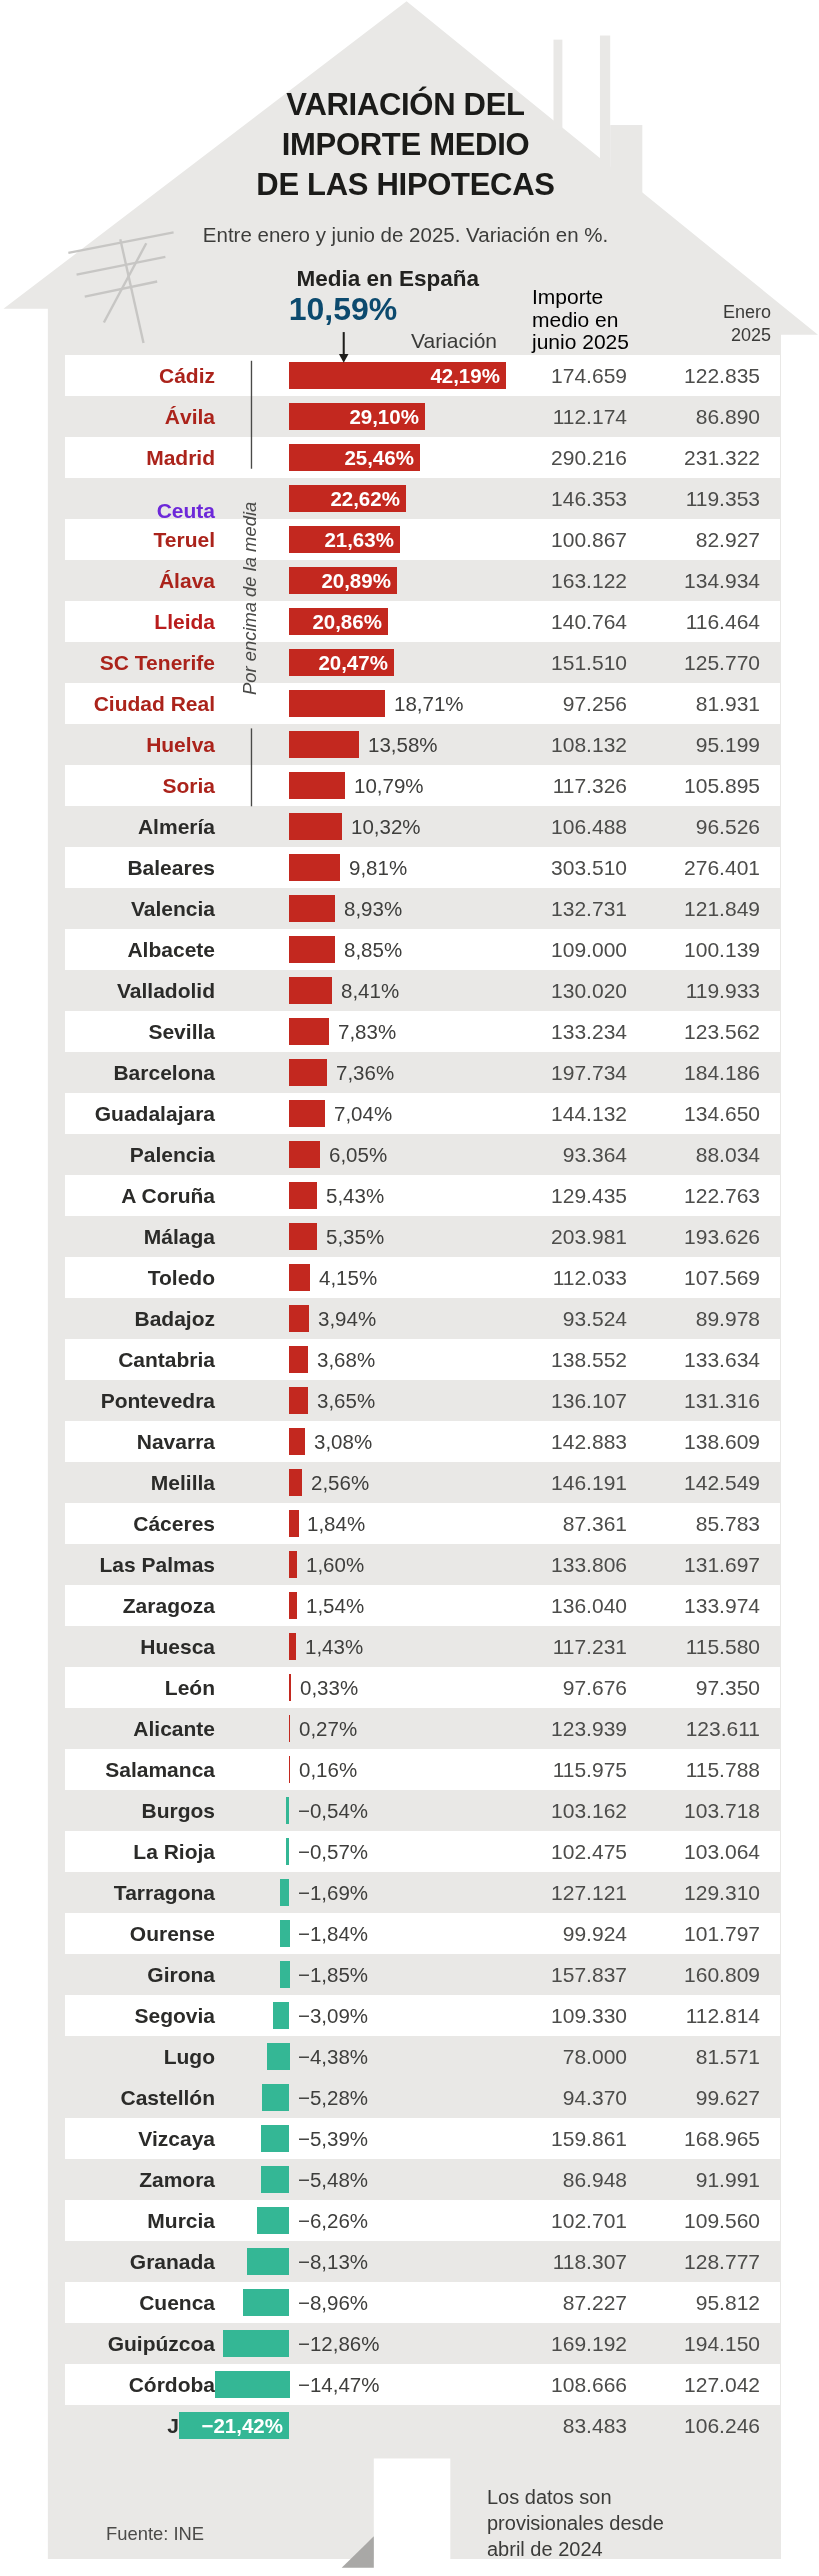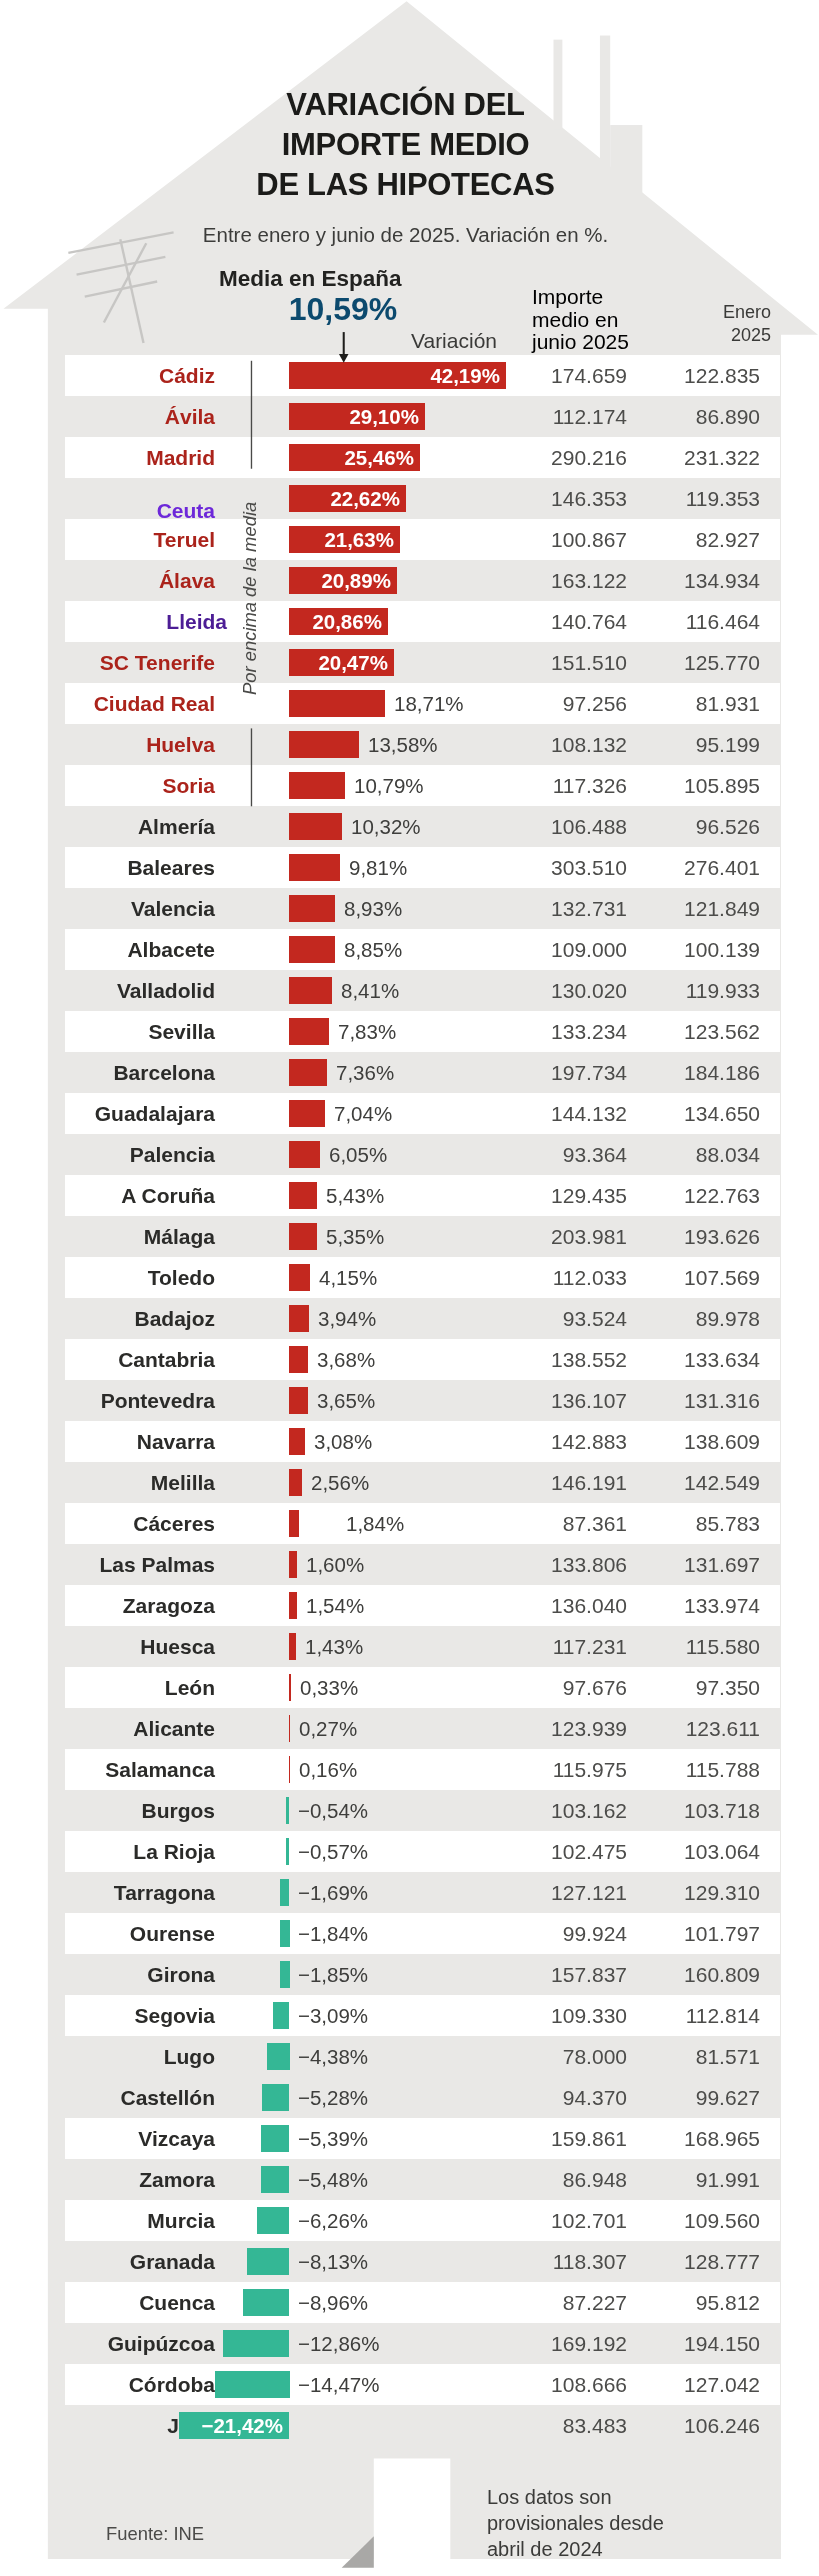--- a/index.html
+++ b/index.html
@@ -8,21 +8,21 @@
     font-family:"Liberation Sans","DejaVu Sans",sans-serif;
   }
   .base-svg,.overlay-svg{position:absolute;left:0;top:0;width:820px;height:2576px;}
   .base-svg{z-index:0;}
   .overlay-svg{z-index:3;pointer-events:none;}
 
   .hdr{position:absolute;z-index:2;}
   .title{left:132px;width:547px;top:85px;text-align:center;font-size:31px;font-weight:800;
          line-height:40px;letter-spacing:-0.3px;color:#1b1b19;white-space:pre-line;}
   .subtitle{left:98px;width:615px;top:223px;text-align:center;font-size:20.5px;color:#3c3c3a;}
-  .mean-label{left:219px;width:260px;top:266px;text-align:left;font-size:22.5px;font-weight:bold;color:#222220;}
+  .mean-label{left:219px;width:260px;top:266px;text-align:right;font-size:22.5px;font-weight:bold;color:#222220;}
   .mean-value{left:213px;width:260px;top:291px;text-align:center;font-size:32px;font-weight:bold;}
   .var-header{right:323px;top:329px;font-size:21px;color:#3a3a38;}
   .june-header{left:532px;top:286px;font-size:21px;line-height:22.5px;color:#000000;white-space:pre-line;}
   .jan-header{right:49px;top:301px;text-align:right;font-size:18px;line-height:22.5px;color:#3a3a38;white-space:pre-line;}
 
   .rows{position:absolute;left:65px;top:355px;width:715px;z-index:1;}
   .row{position:relative;height:41px;}
   .row.stripe{background:#ffffff;}
   .prov{position:absolute;left:0;top:0;width:150px;height:100%;line-height:41px;
         text-align:right;font-weight:bold;font-size:21px;color:#2b2b29;}
@@ -119,21 +119,21 @@
       </div>
       <div class="row">
         <div class="prov" style="color: rgb(171, 35, 27);">Álava</div>
         <div class="bar" style="left: 224px; width: 108px; background: rgb(195, 40, 31);">
           <span class="inlabel">20,89%</span>
         </div>
         <div class="june">163.122</div>
         <div class="jan">134.934</div>
       </div>
       <div class="row stripe">
-        <div class="prov" style="color: #4c1d95; margin-left: 12px;">Lleida</div>
+        <div class="prov" style="color: #b91c1c;">Lleida</div>
         <div class="bar" style="left: 224px; width: 99px; background: rgb(195, 40, 31);">
           <span class="inlabel">20,86%</span>
         </div>
         <div class="june">140.764</div>
         <div class="jan">116.464</div>
       </div>
       <div class="row">
         <div class="prov" style="color: rgb(171, 35, 27);">SC Tenerife</div>
         <div class="bar" style="left: 224px; width: 105px; background: rgb(195, 40, 31);">
           <span class="inlabel">20,47%</span>
@@ -277,21 +277,21 @@
       <div class="row">
         <div class="prov">Melilla</div>
         <div class="bar" style="left: 224px; width: 13px; background: rgb(195, 40, 31);"></div>
         <span class="outlabel" style="left: 246px;">2,56%</span>
         <div class="june">146.191</div>
         <div class="jan">142.549</div>
       </div>
       <div class="row stripe">
         <div class="prov">Cáceres</div>
         <div class="bar" style="left: 224px; width: 9.5px; background: rgb(195, 40, 31);"></div>
-        <span class="outlabel" style="left: 242px; margin-left: 39px;">1,84%</span>
+        <span class="outlabel" style="left: 242px;">1,84%</span>
         <div class="june">87.361</div>
         <div class="jan">85.783</div>
       </div>
       <div class="row">
         <div class="prov">Las Palmas</div>
         <div class="bar" style="left: 224px; width: 8.2px; background: rgb(195, 40, 31);"></div>
         <span class="outlabel" style="left: 241px;">1,60%</span>
         <div class="june">133.806</div>
         <div class="jan">131.697</div>
       </div>

